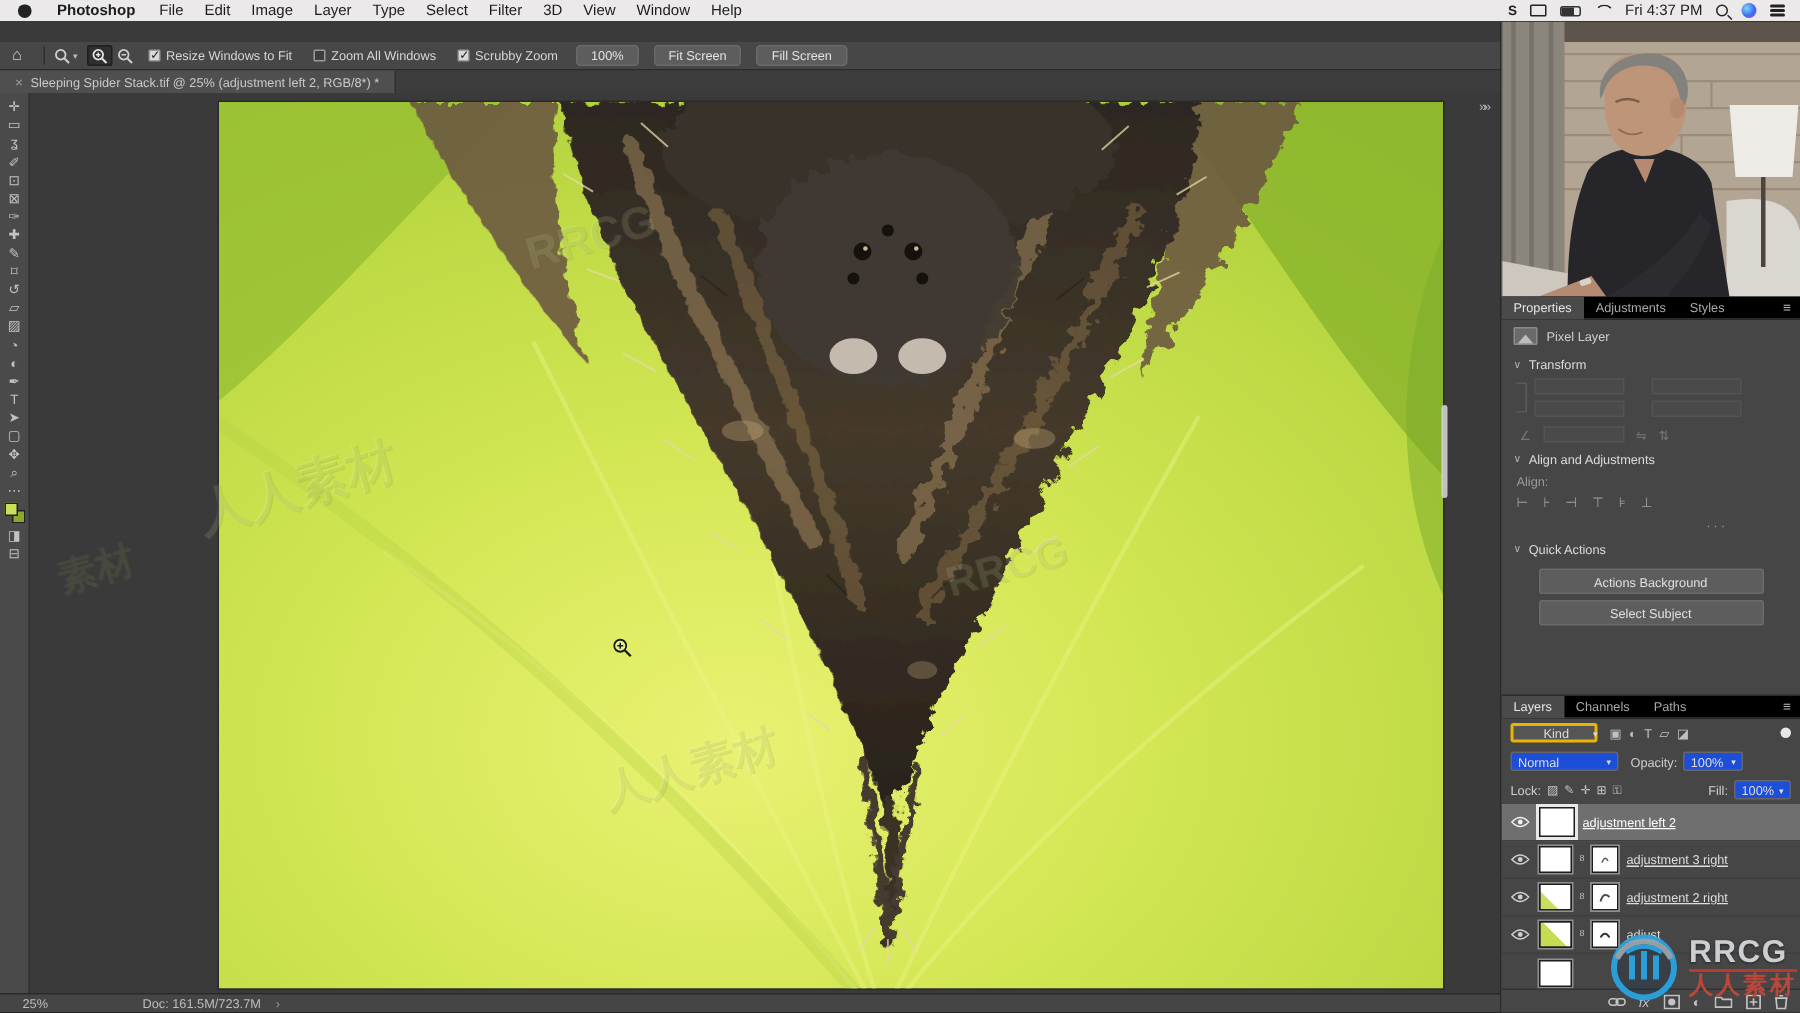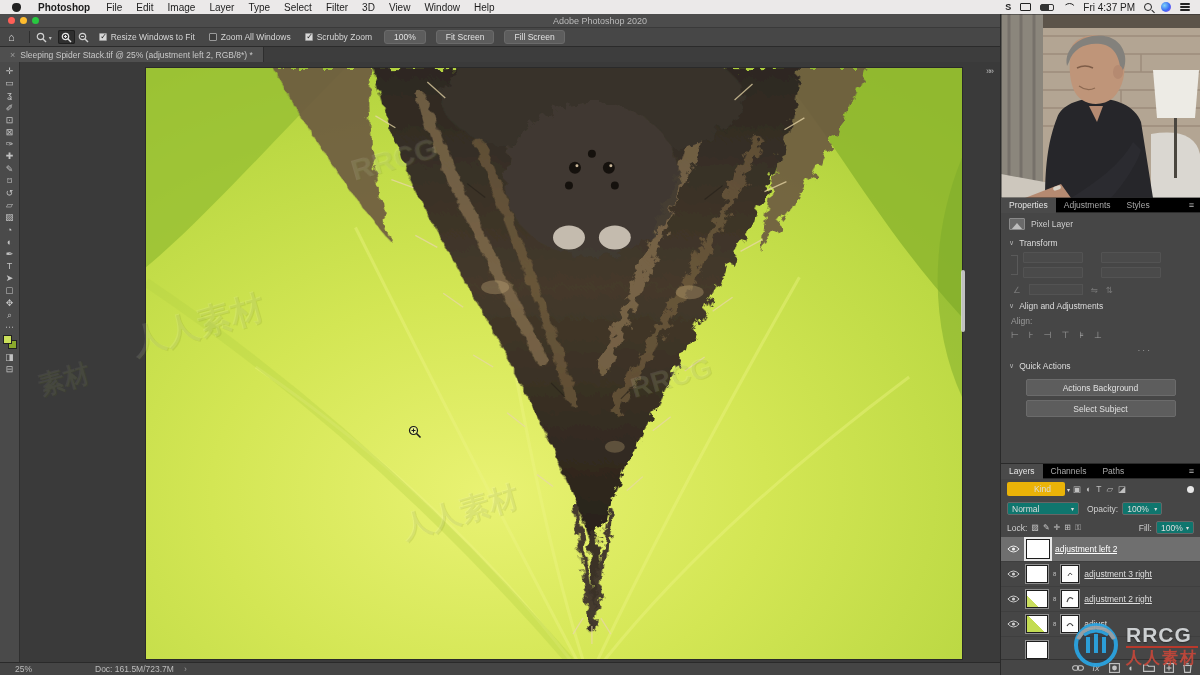--- a/index.html
+++ b/index.html
@@ -108,25 +108,25 @@
   .xf-row3 { display:flex; align-items:center; gap:8px; margin:6px 0 0 2px; color:#bbb; }
   .xf-ang { width:54px; height:11px; background:#505050; border:1px solid #666; }
   .align-lbl { padding:1px 10px; color:#9a9a9a; }
   .align-icons { display:flex; gap:10px; padding:3px 10px; color:#9f9f9f; font-size:9px; }
   .align-more { text-align:right; padding:2px 48px 2px 0; color:#9f9f9f; letter-spacing:2px; }
   .qa-btn { display:block; width:150px; margin:4px auto; background:#5d5d5d; border:1px solid #6b6b6b;
     border-radius:2px; color:#e0e0e0; font-size:8.5px; text-align:center; padding:2.5px 0; }
 
   .layers { flex:1; display:flex; flex-direction:column; overflow:hidden; }
   .lp-row { display:flex; align-items:center; gap:4px; padding:3px 6px; }
-  .sel { background:#555; border:7px solid #eab308; border-radius:2px; color:#ddd;
+  .sel { background:#555; border:2px solid #eab308; border-radius:2px; color:#ddd;
     display:flex; align-items:center; gap:16px; padding:0 4px; height:13px; }
   .f-icos { display:flex; gap:5px; margin-left:4px; color:#c0c0c0; font-size:8.5px; align-items:center; }
   .f-toggle { width:7px; height:7px; border-radius:50%; background:#e8e8e8; margin-left:auto; }
-  .mini { height:13px; background:#0f766e; border:1px solid #666; border-radius:2px; color:#ddd;
+  .mini { height:13px; background:#1d4ed8; border:1px solid #666; border-radius:2px; color:#ddd;
     display:flex; align-items:center; padding:0 4px; gap:3px; }
   .lock-icos { display:flex; gap:4px; color:#c5c5c5; font-size:8px; align-items:center; }
   .layer-list { flex:1; overflow:hidden; }
   .lrow { display:flex; align-items:center; gap:5px; height:25px; padding:0 4px; border-bottom:1px solid #3f3f3f; color:#dedede; }
   .lrow.selected { background:#6f6f6f; color:#fff; }
   .eye { width:16px; flex:none; display:flex; justify-content:center; }
   .thumb { width:22px; height:18px; background:#fff; border:1px solid #1d1d1d; outline:1px solid #909090; flex:none; }
   .thumb.sel-th { width:24px; height:20px; outline:2px solid #e8e8e8; }
   .thumb.g1 { background:linear-gradient(45deg,#cade5e 32%,#fff 33%); }
   .thumb.g2 { background:linear-gradient(45deg,#c3dc52 48%,#fff 49%); }
@@ -174,28 +174,20 @@
       <span class="spot"></span>
       <span class="siri"></span>
       <span class="cc">
           <i></i>
           <i></i>
           <i></i>
         </span>
     </div>
   </div>
 
-  <div class="titlebar">
-    <div class="lights">
-      <span class="light l-close"></span>
-      <span class="light l-min"></span>
-      <span class="light l-zoom"></span>
-    </div>
-    <div class="win-title">Adobe Photoshop 2020</div>
-  </div>
 
   <div class="optionsbar">
     <span class="home-ico">⌂</span>
     <div class="ob-sep"></div>
     <div class="ztool">
       <svg width="11" height="11" viewBox="0 0 11 11">
         <circle cx="4.5" cy="4.5" r="3.2" fill="none" stroke="#d0d0d0" stroke-width="1.2"></circle>
         <line x1="7" y1="7" x2="10" y2="10" stroke="#d0d0d0" stroke-width="1.4"></line>
       </svg>
       <span class="caret">▾</span>

